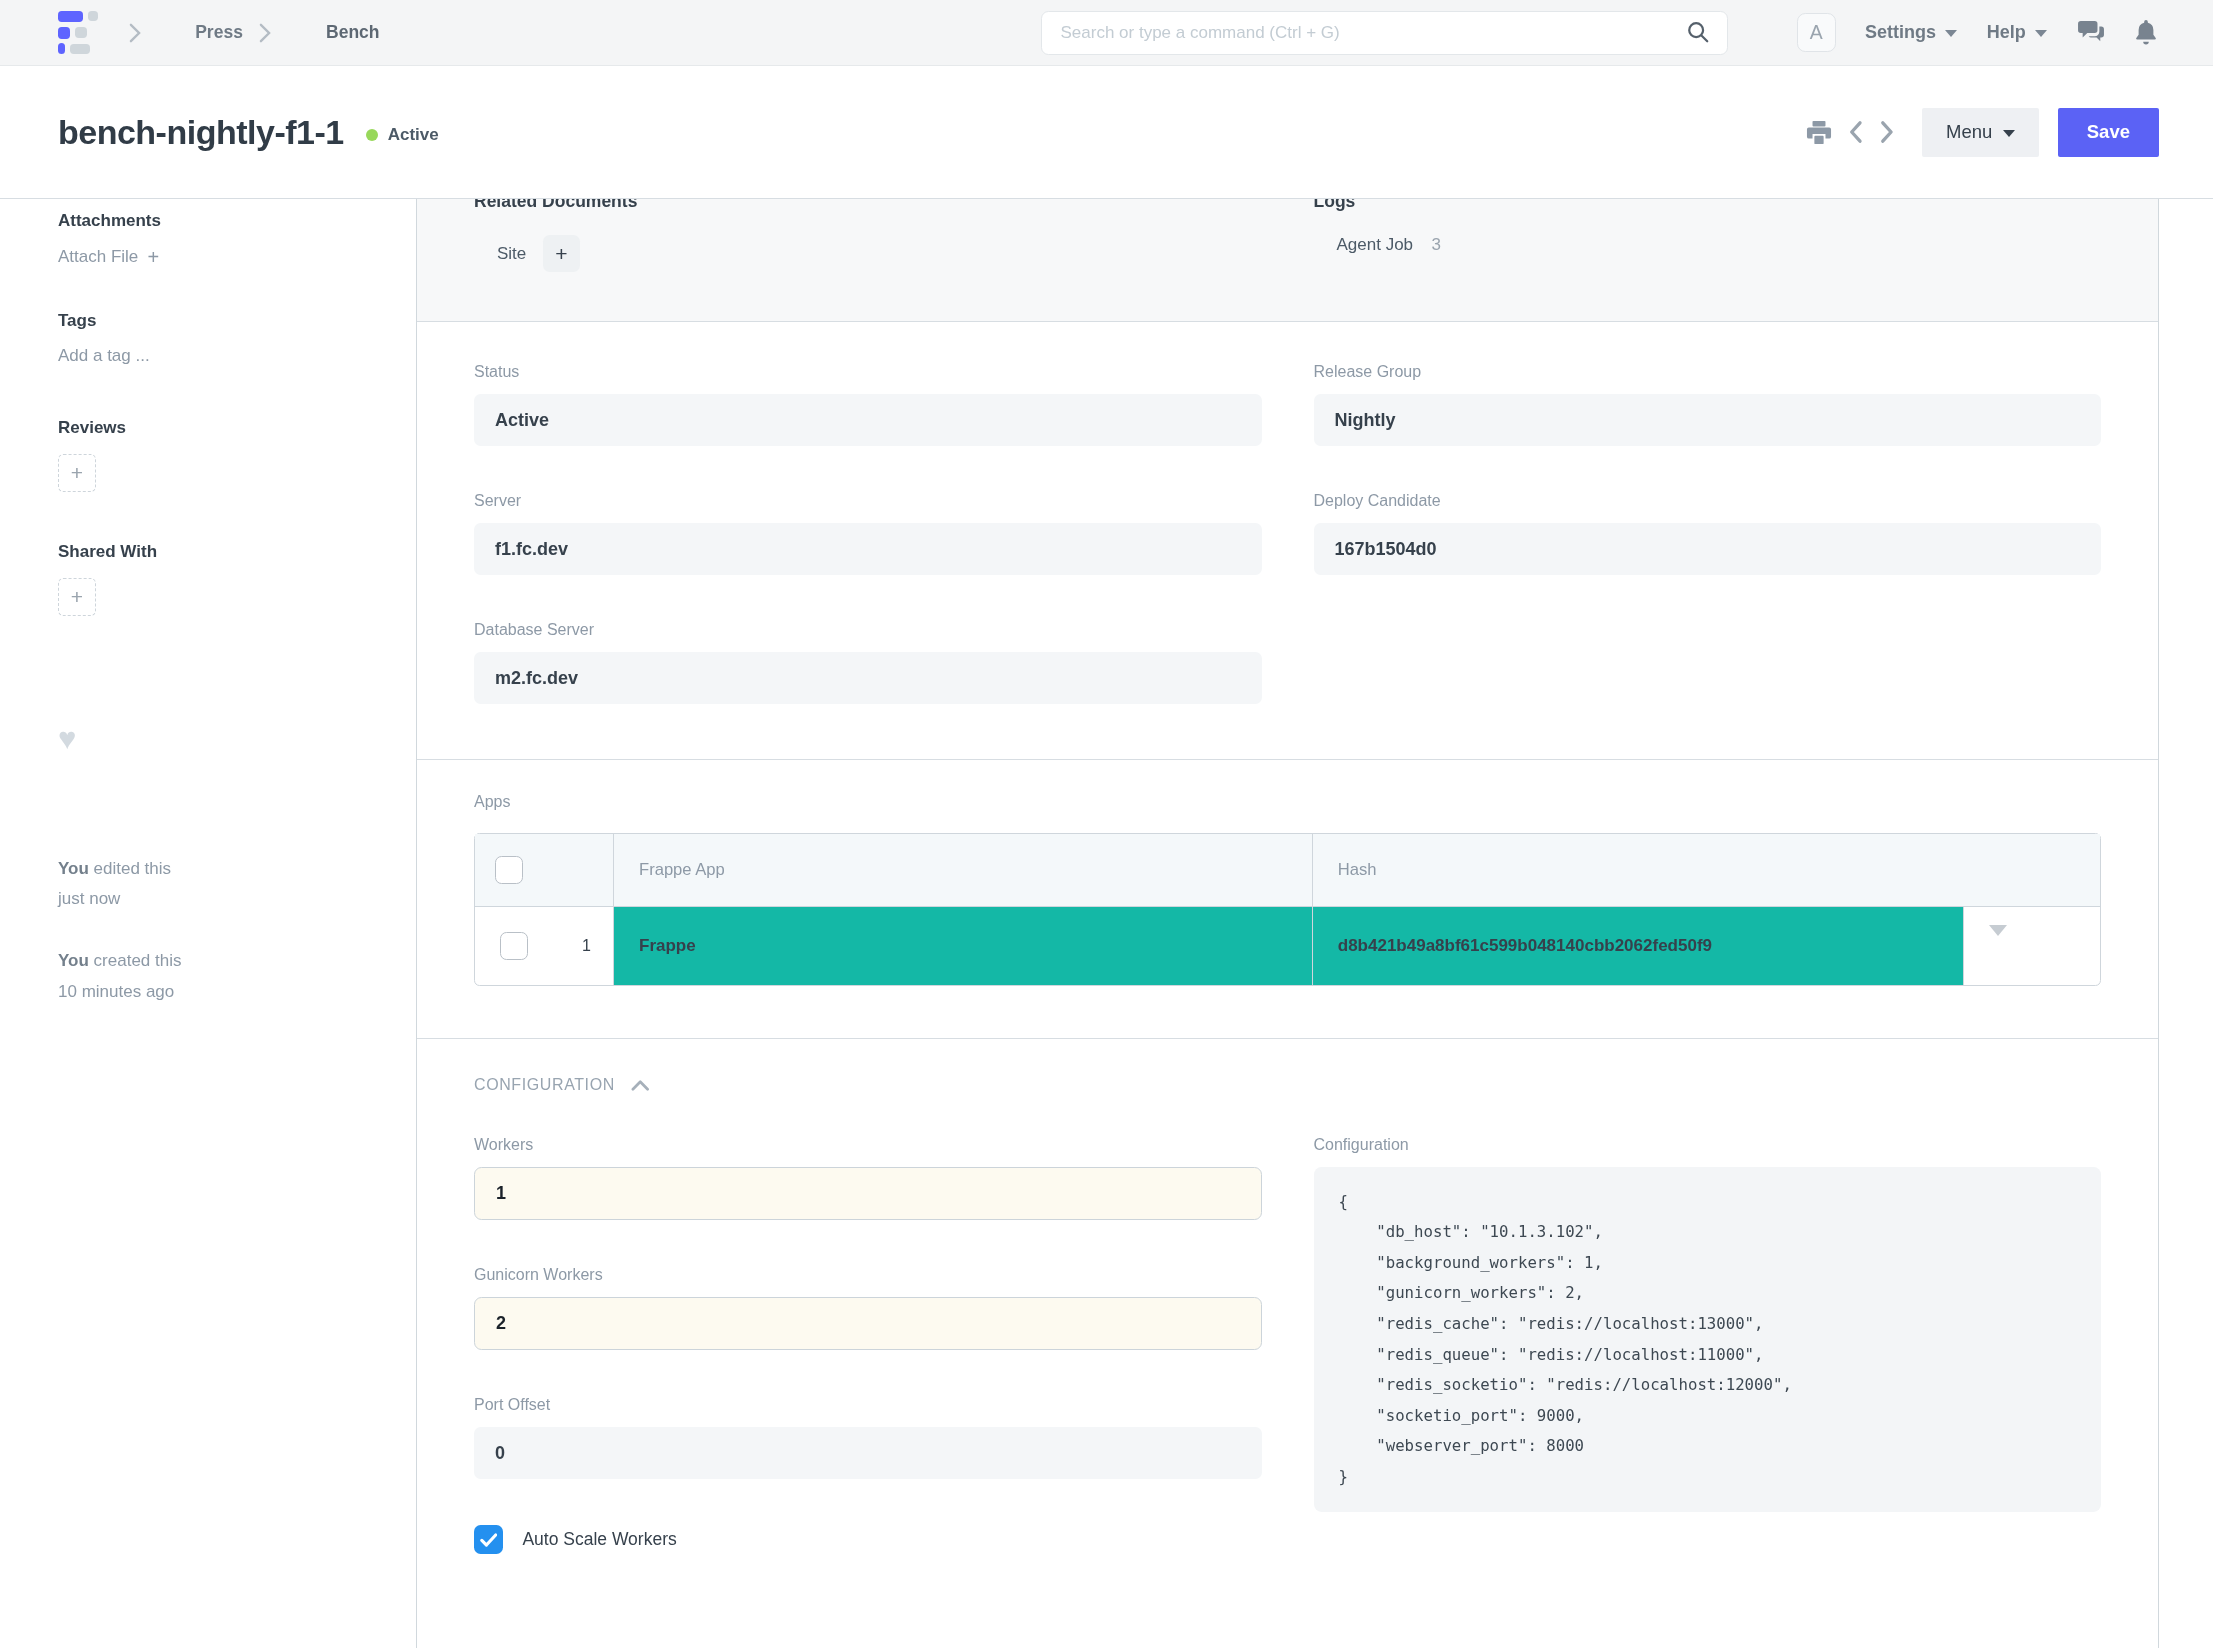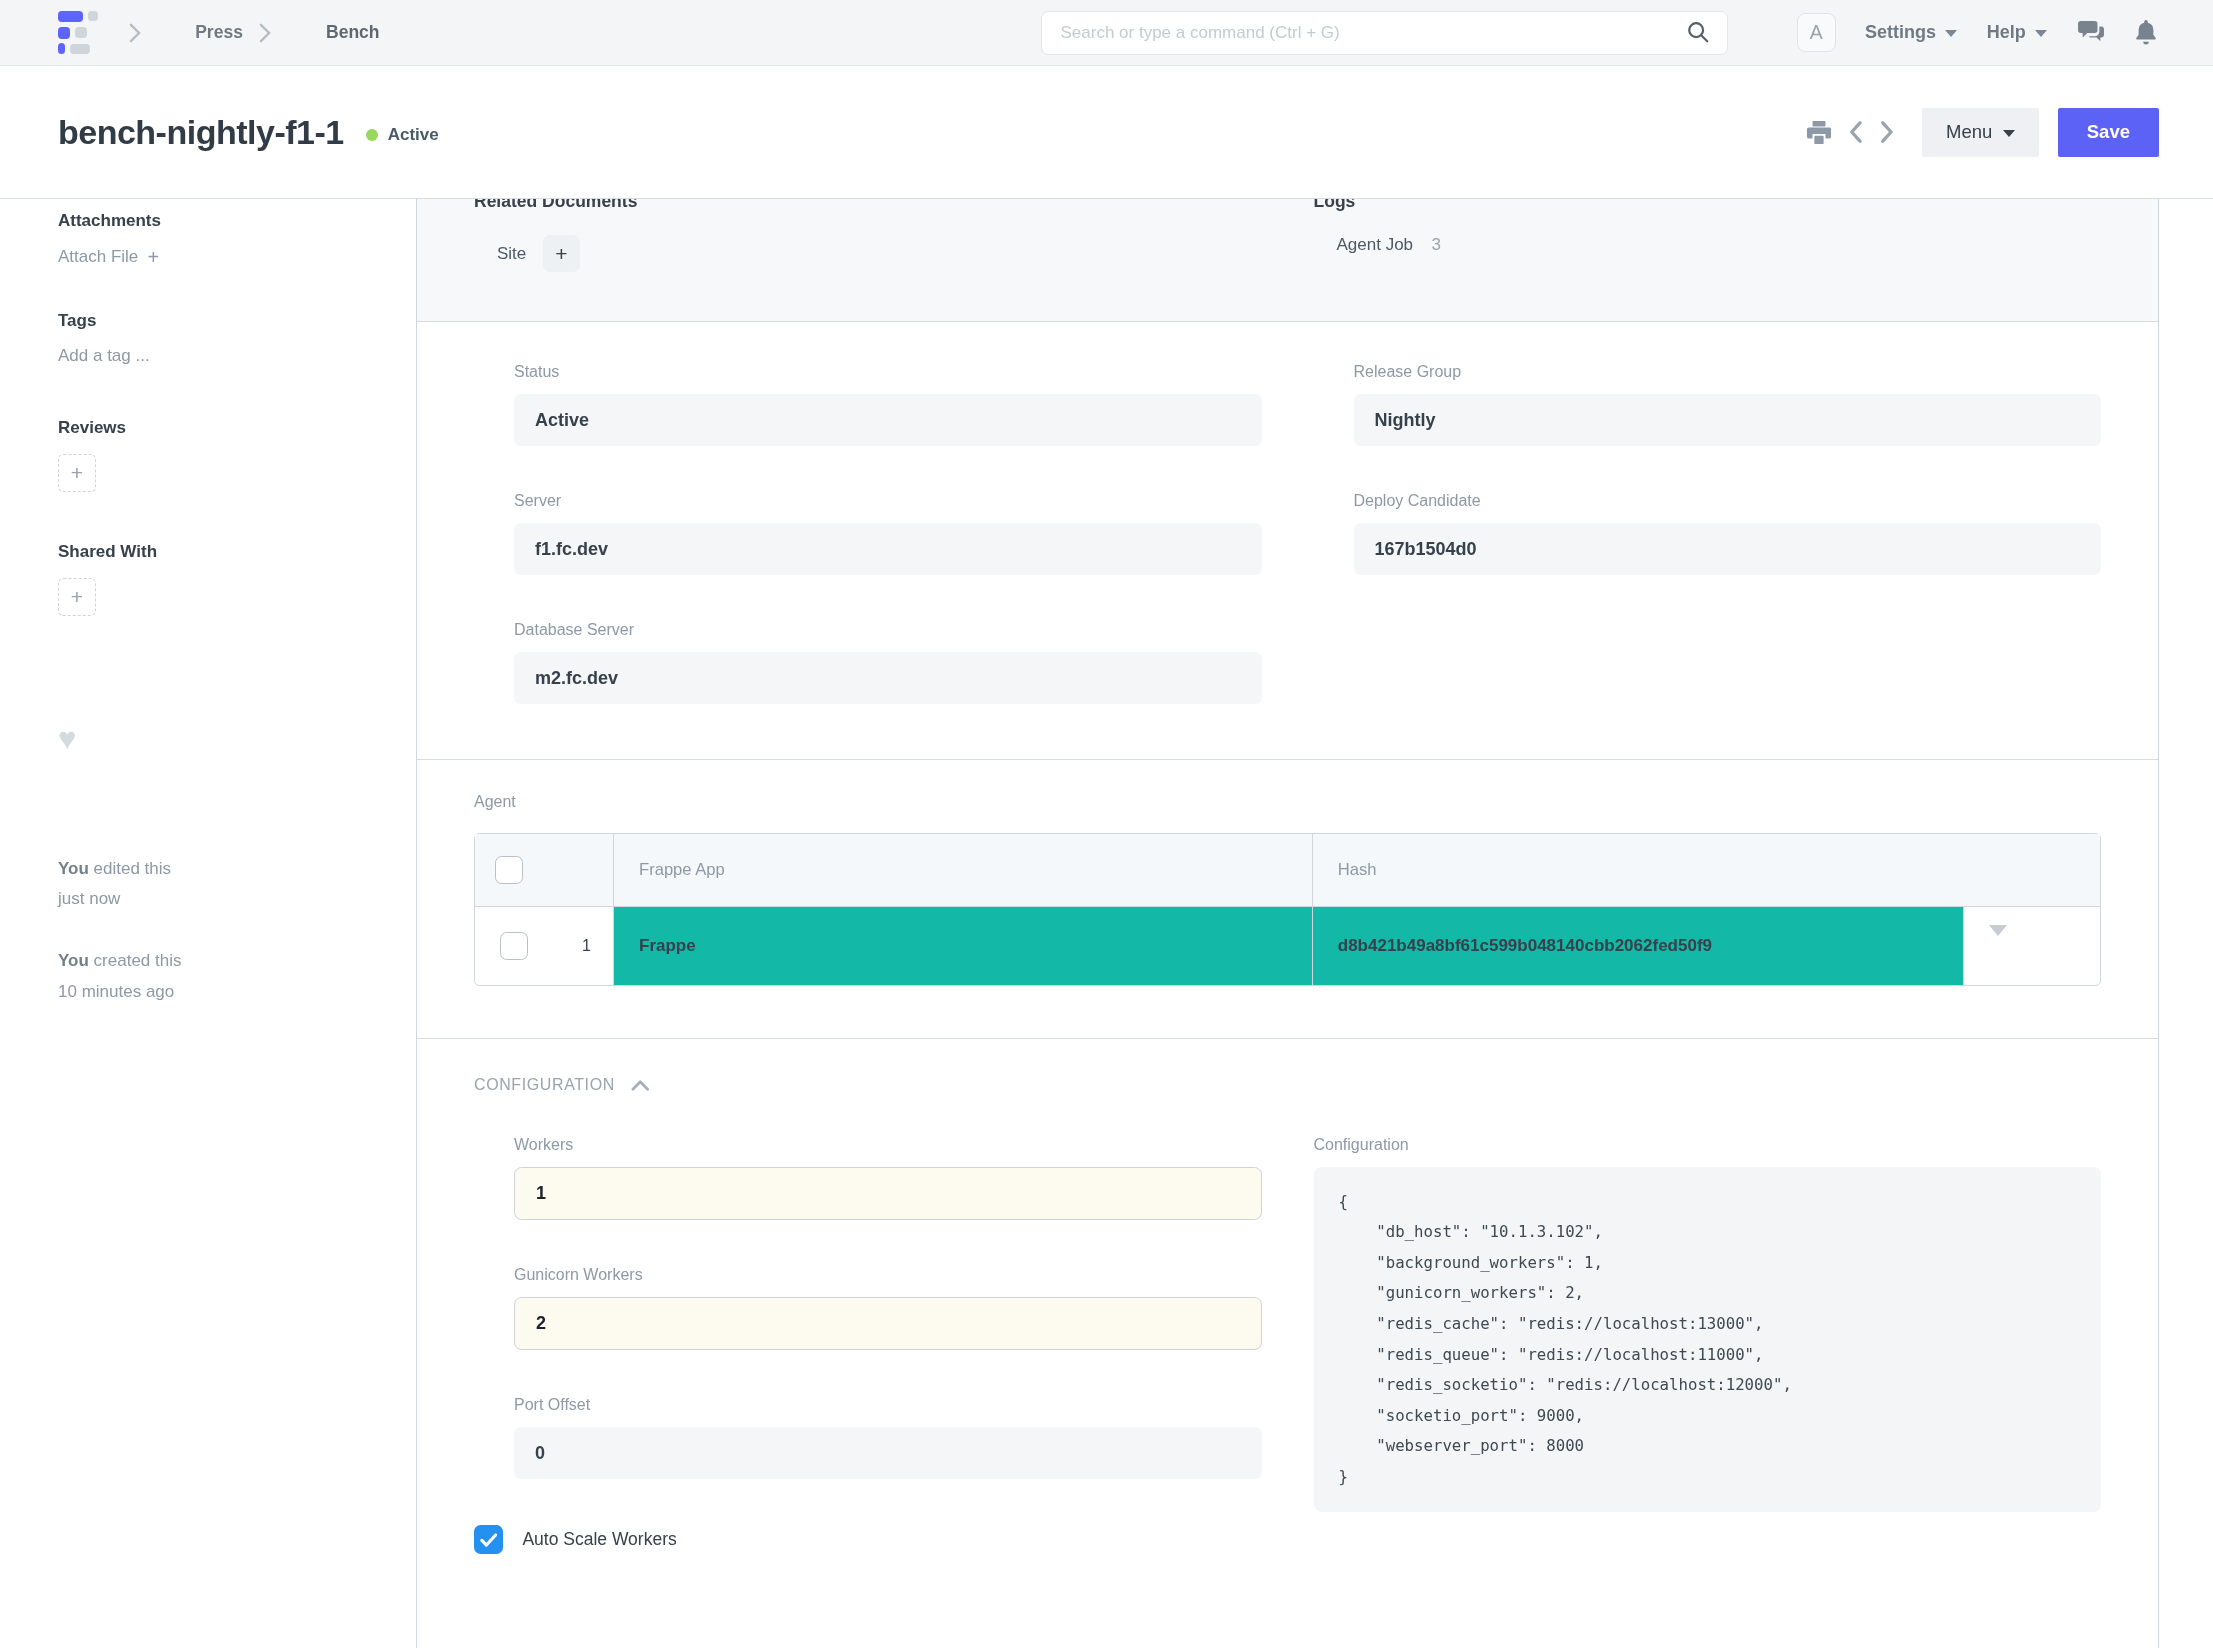--- a/index.html
+++ b/index.html
@@ -126,21 +126,21 @@
     background:#fdfaf0; border:0.9px solid #ccd4da; border-radius:7.4px; min-height:53px;
     padding:13px 21px; font-size:18px; font-weight:700; color:#1b222a;
     display:flex; align-items:center; width:100%;
   }
 
   
   .fields-section {
     padding:41px 57px 9.2px; border-bottom:0.9px solid #d7dde2;
     display:grid; grid-template-columns:1fr 1fr; column-gap:52px;
   }
-  .form-field { margin-bottom:46px;margin-left:40px; }
+  .form-field { margin-bottom:46px; }
 
   
   .apps-section { padding:33px 57px 52px; border-bottom:0.9px solid #d7dde2; }
   .section-label { font-size:16px; color:#8d99a6; margin-bottom:22px; }
   table.grid { width:100%; border-collapse:separate; border-spacing:0; border:0.9px solid #cfd6dc; border-radius:5.5px; table-layout:fixed; }
   .grid th, .grid td { vertical-align:middle; }
   .grid th {
     background:#f4f8fa; height:73px; font-weight:400; font-size:16.6px; color:#8d99a6;
     text-align:left; padding-left:25px; border-bottom:0.9px solid #cfd6dc;
   }
@@ -351,21 +351,21 @@
           <div class="value-box">Nightly</div>
         </div>
         <div class="form-field">
           <label class="field-label">Deploy Candidate</label>
           <div class="value-box">167b1504d0</div>
         </div>
       </div>
     </section>
 
     <section class="apps-section">
-      <div class="section-label">Agent</div>
+      <div class="section-label">Apps</div>
       <table class="grid">
         <thead>
           <tr>
             <th class="col-check">
               <div class="check-cell">
                   <span class="checkbox"></span>
                 </div>
             </th>
             <th class="col-app bleft">Frappe App</th>
             <th class="bleft">Hash</th>

